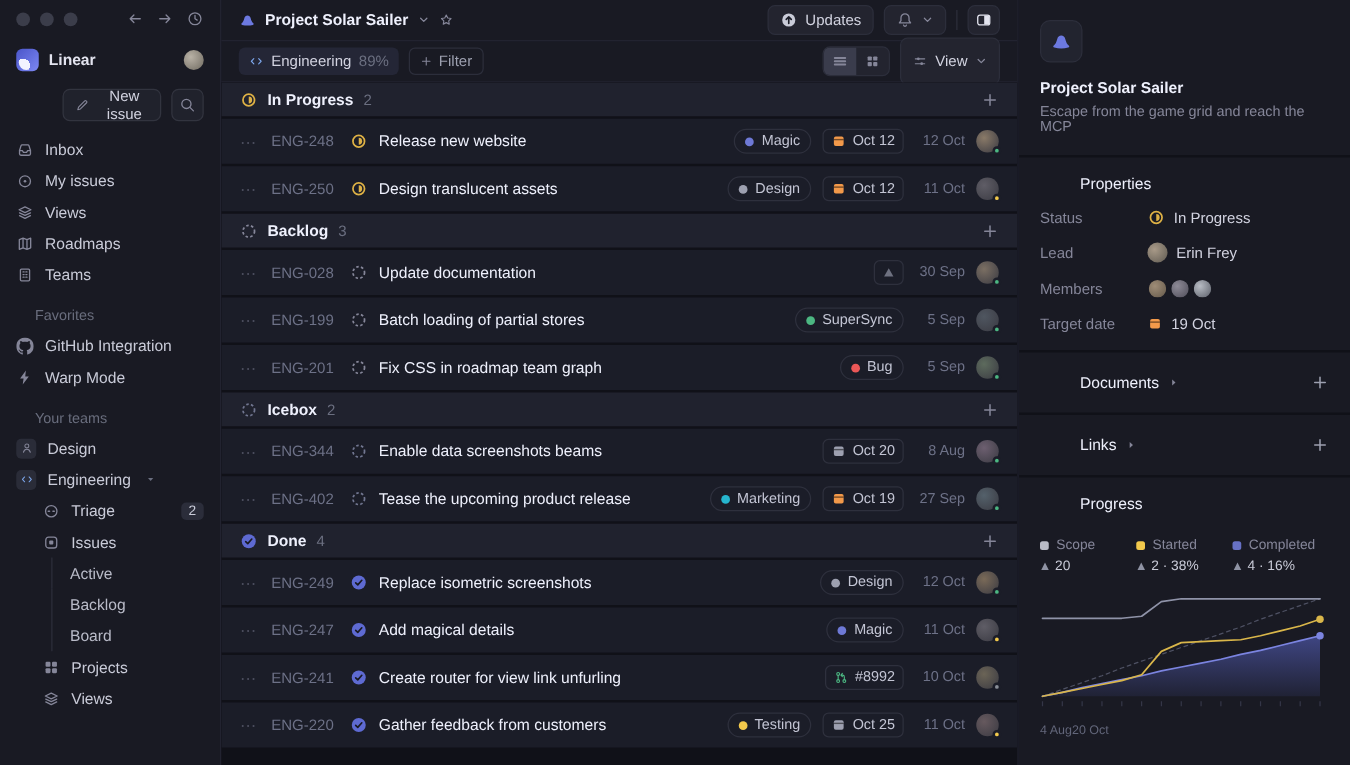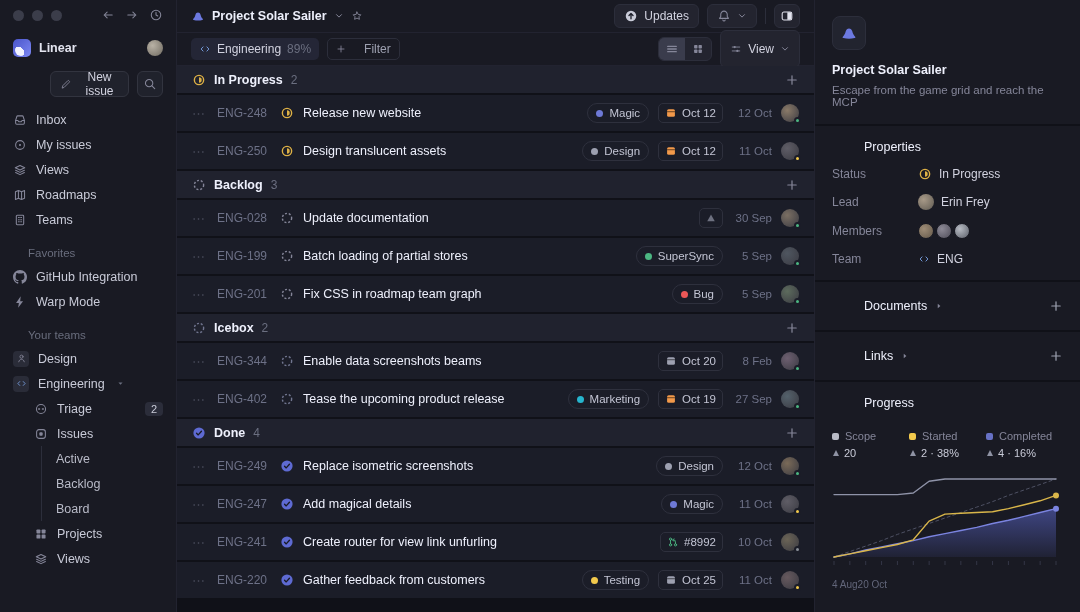--- a/index.html
+++ b/index.html
@@ -51,21 +51,21 @@
   .proj-title{font-weight:600;color:#eef0fc;font-size:12.5px;}
   .hd-right{margin-left:auto;display:flex;align-items:center;gap:8px;}
   .btn{height:24px;background:#23242f;border:1px solid #2c2e3b;border-radius:6px;display:inline-flex;align-items:center;
     gap:6px;padding:0 9px;color:#d2d3e0;font-size:12px;cursor:pointer;font-family:inherit;}
   .vdiv{width:1px;height:16px;background:#2c2e3b;}
   .toolbar{height:33px;flex:none;border-bottom:1px solid #222330;display:flex;align-items:center;gap:8px;padding:0 14px;}
   .team-chip{height:22px;background:#242636;border-radius:5px;display:inline-flex;align-items:center;gap:6px;
     padding:0 8px;cursor:pointer;}
   .team-chip .pct{color:#6b6f80;}
   .filter-btn{height:22px;border:1px solid #2c2e3b;border-radius:5px;background:transparent;display:inline-flex;
-    align-items:center;gap:18px;padding:0 8px;color:#9da0b0;cursor:pointer;font-size:12px;font-family:inherit;}
+    align-items:center;gap:5px;padding:0 8px;color:#9da0b0;cursor:pointer;font-size:12px;font-family:inherit;}
   .tb-right{margin-left:auto;display:flex;align-items:center;gap:8px;}
   .seg{display:flex;background:#23242f;border:1px solid #2c2e3b;border-radius:6px;overflow:hidden;}
   .seg-btn{width:26px;height:22px;display:flex;align-items:center;justify-content:center;color:#9da0b0;cursor:pointer;}
   .seg-btn.sel{background:#3a3c4c;color:#e3e4ef;}
 
   .list{flex:1;background:#101118;display:flex;flex-direction:column;gap:2px;overflow:hidden;}
   .group-header{background:#20222e;height:27px;flex:none;display:flex;align-items:center;gap:8px;padding:0 15px;}
   .gname{font-weight:600;color:#eef0fc;font-size:12.5px;}
   .gcount{color:#6b6f80;}
   .gplus{margin-left:auto;color:#858699;cursor:pointer;}
@@ -575,21 +575,21 @@
             </svg>
           </span>
           <span class="ititle">Enable data screenshots beams</span>
           <span class="spacer"></span>
           <span class="chip rect"><span class="ic ic-sm" style="color:#9da0b0">
               <svg viewBox="0 0 16 16">
                 <rect x="2.8" y="3" width="10.4" height="10" rx="2" fill="currentColor"></rect>
                 <rect x="2.8" y="5.5" width="10.4" height="1.5" fill="rgba(0,0,0,0.5)"></rect>
               </svg>
             </span>Oct 20</span>
-          <span class="rdate">8 Feb</span>
+          <span class="rdate">8 Aug</span>
           <span class="avatar" style="background:radial-gradient(circle at 35% 35%,#6d5f70, #3a3a42)">
             <span class="sdot" style="background:#4cb782"></span>
           </span>
         </div>
         <div class="issue-row">
           <span class="drag">⋯</span>
           <span class="iid">ENG-402</span>
           <span class="ic" style="color:#717690">
             <svg viewBox="0 0 16 16">
               <circle cx="8" cy="8" r="5.3" fill="none" stroke="currentColor" stroke-width="1.6" stroke-dasharray="2.3 2.1"></circle>
@@ -744,28 +744,29 @@
       </div>
       <div class="prop-row">
         <span class="prop-label">Members</span>
         <span class="prop-val av-stack">
           <span class="mini-av" style="background:radial-gradient(circle at 35% 35%,#9f8d77,#63584a)"></span>
           <span class="mini-av" style="background:radial-gradient(circle at 35% 35%,#8d8a96,#4e4c58)"></span>
           <span class="mini-av" style="background:radial-gradient(circle at 35% 35%,#b8bcc4,#5a5e68)"></span>
         </span>
       </div>
       <div class="prop-row">
-        <span class="prop-label">Team</span>
+        <span class="prop-label">Target date</span>
         <span class="prop-val">
-          <span class="ic ic-sm ic-blue">
-              <svg viewBox="0 0 16 16" fill="none" stroke="currentColor" stroke-width="1.2" stroke-linecap="round" stroke-linejoin="round">
-                <path d="M5.4 5.2L2.8 8l2.6 2.8M10.6 5.2L13.2 8l-2.6 2.8"></path>
-              </svg>
-            </span>
-          <span>ENG</span>
+          <span class="ic ic-sm" style="color:#f2994a">
+              <svg viewBox="0 0 16 16">
+                <rect x="2.8" y="3" width="10.4" height="10" rx="2" fill="currentColor"></rect>
+                <rect x="2.8" y="5.5" width="10.4" height="1.5" fill="rgba(0,0,0,0.5)"></rect>
+              </svg>
+            </span>
+          <span>19 Oct</span>
         </span>
       </div>
     </section>
 
     <section class="pblock pb-row">
       <span class="p-h">Documents</span>
       <span class="ic ic-xs">
           <svg viewBox="0 0 16 16">
             <path fill="currentColor" d="M6 4.3L10.2 8 6 11.7z"></path>
           </svg>

